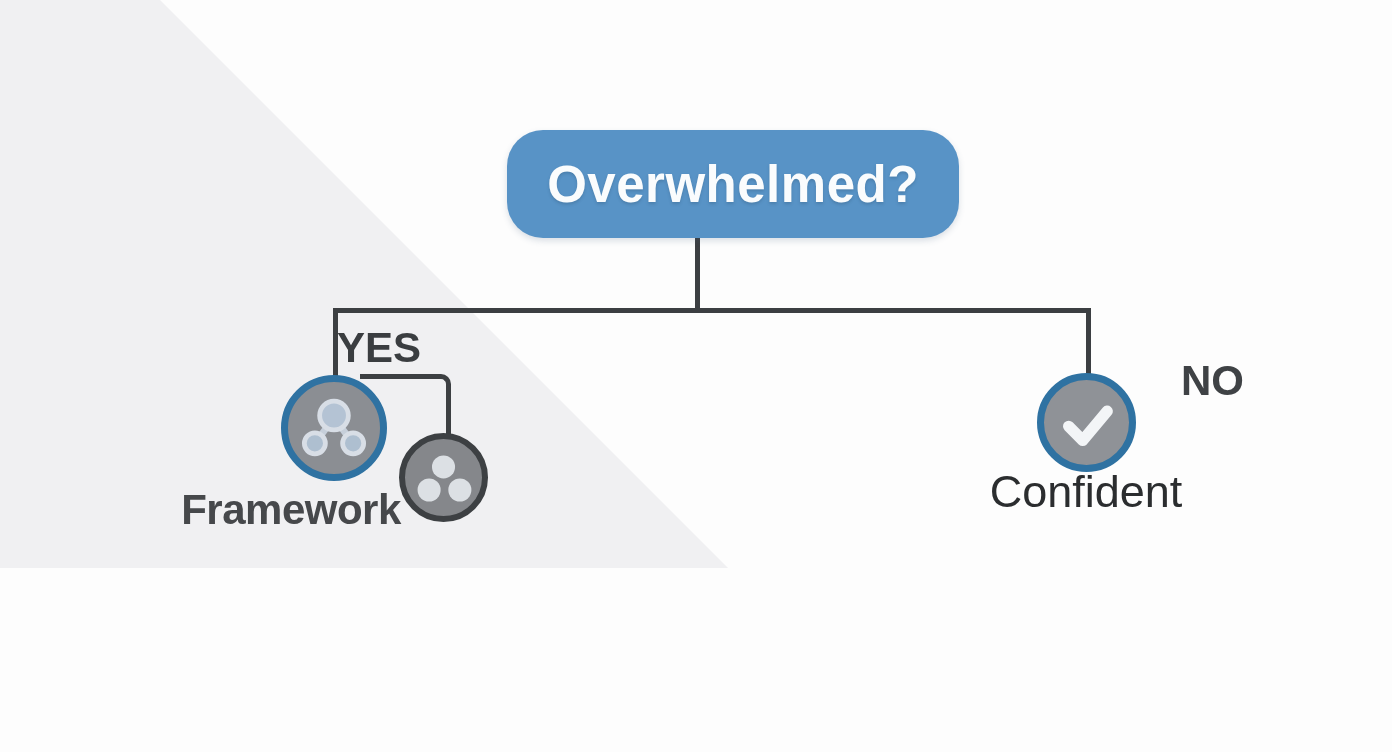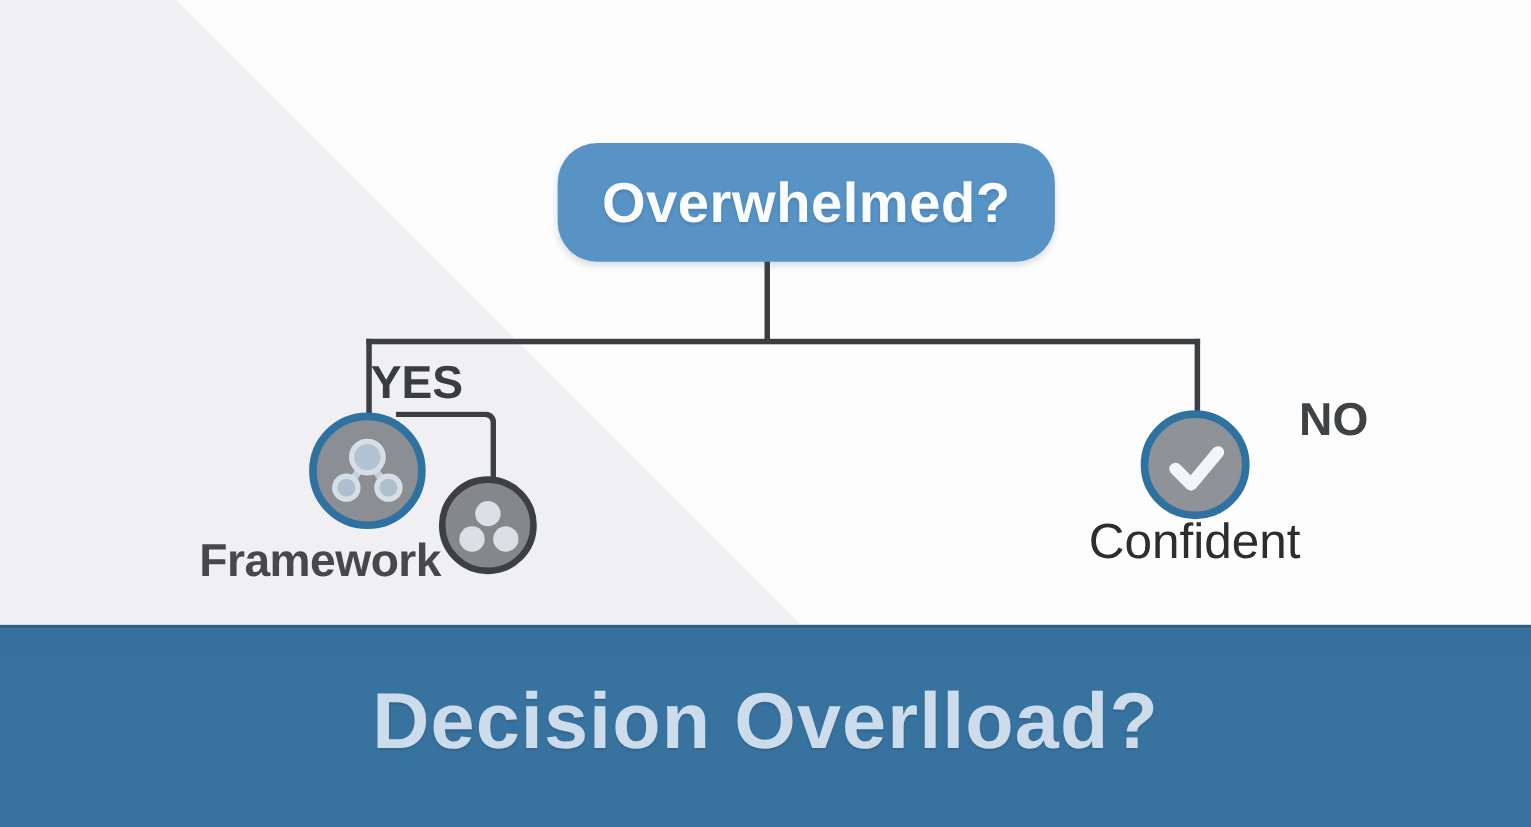--- a/index.html
+++ b/index.html
@@ -108,17 +108,14 @@
 
   <div class="node node-confident">
     <svg viewBox="0 0 85 85" width="80" height="80">
       <path d="M23 46 L38 61 L64 30" fill="none" stroke="#f3f5f7" stroke-width="12" stroke-linecap="round" stroke-linejoin="round"></path>
     </svg>
   </div>
 
   <span class="lbl lbl-confident">Confident</span>
   <span class="lbl lbl-framework">Framework</span>
 
-  <div class="banner">
-    <span class="title">Decision Overlload?</span>
-  </div>
 
 </div>
 
 </body></html>

